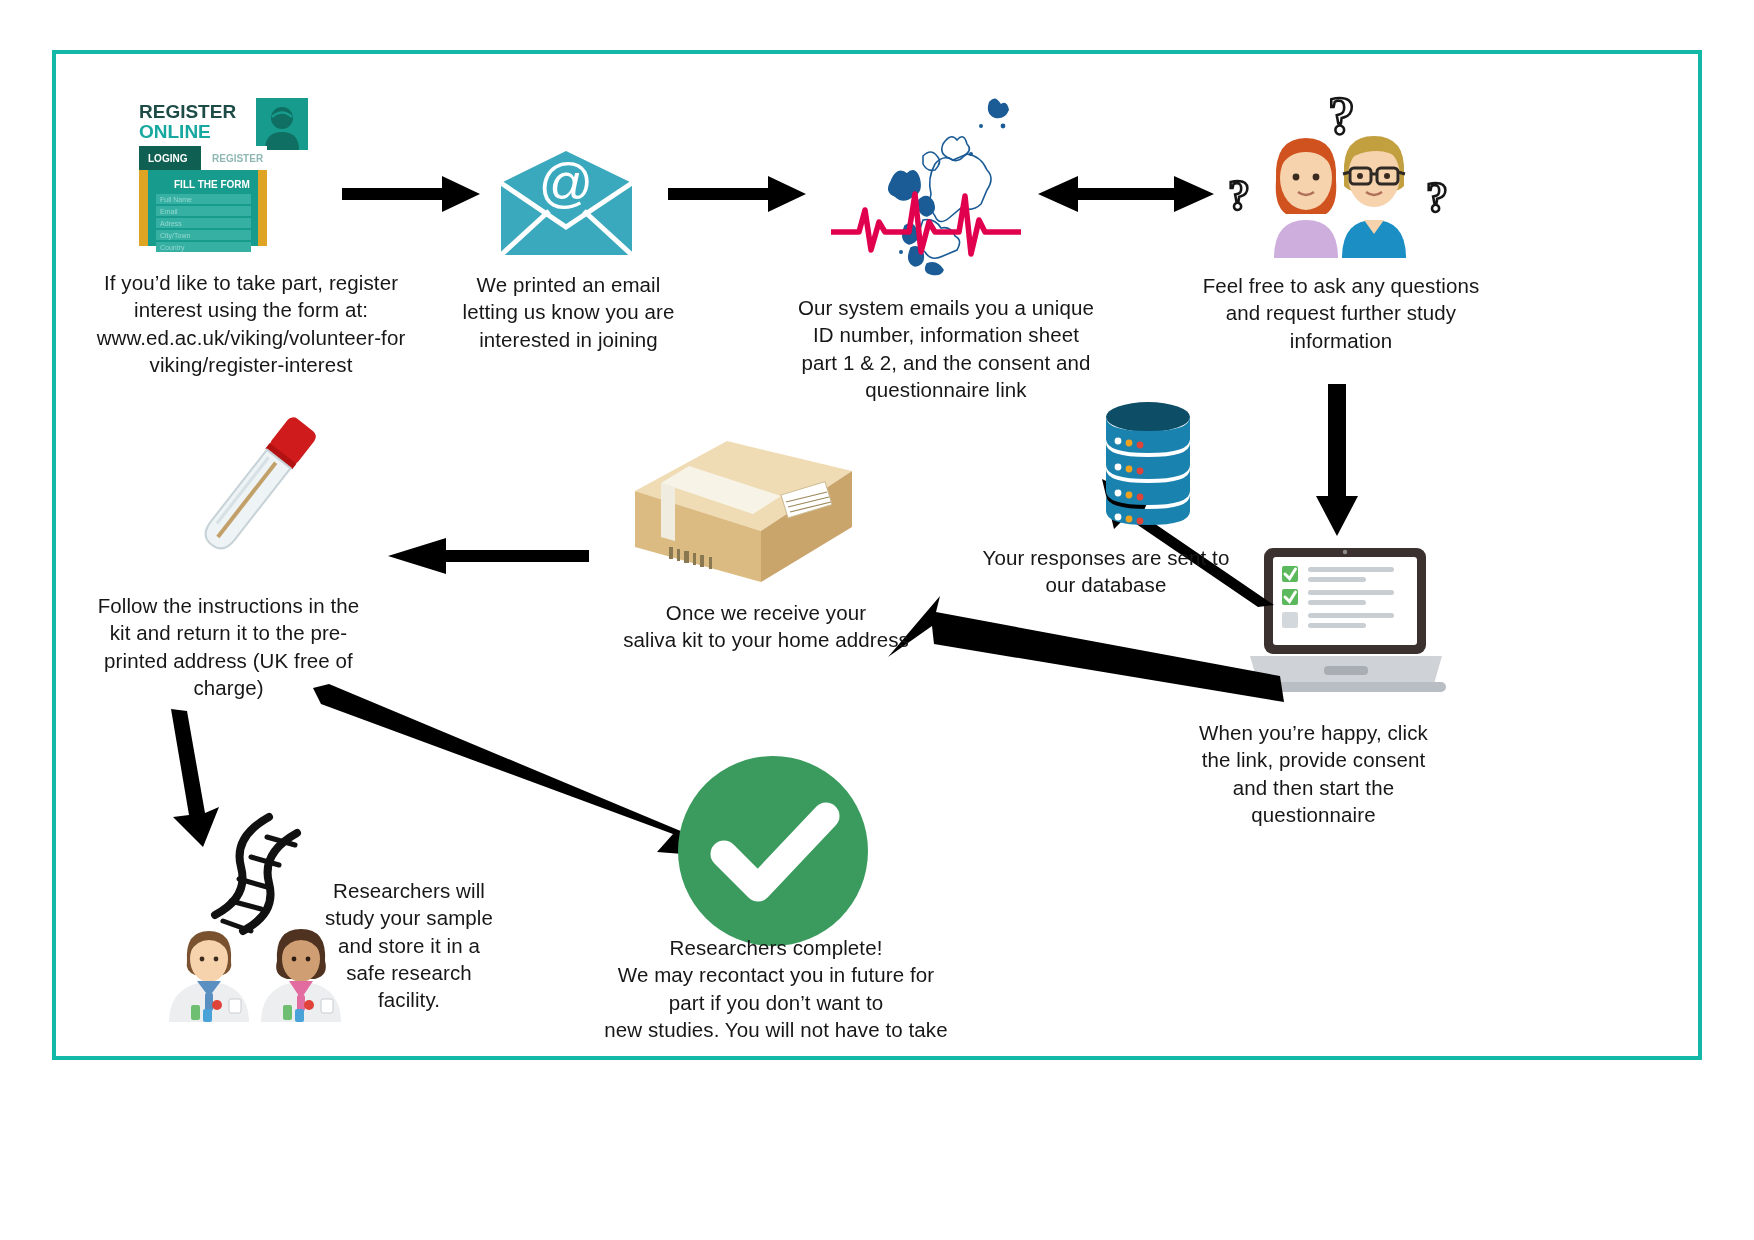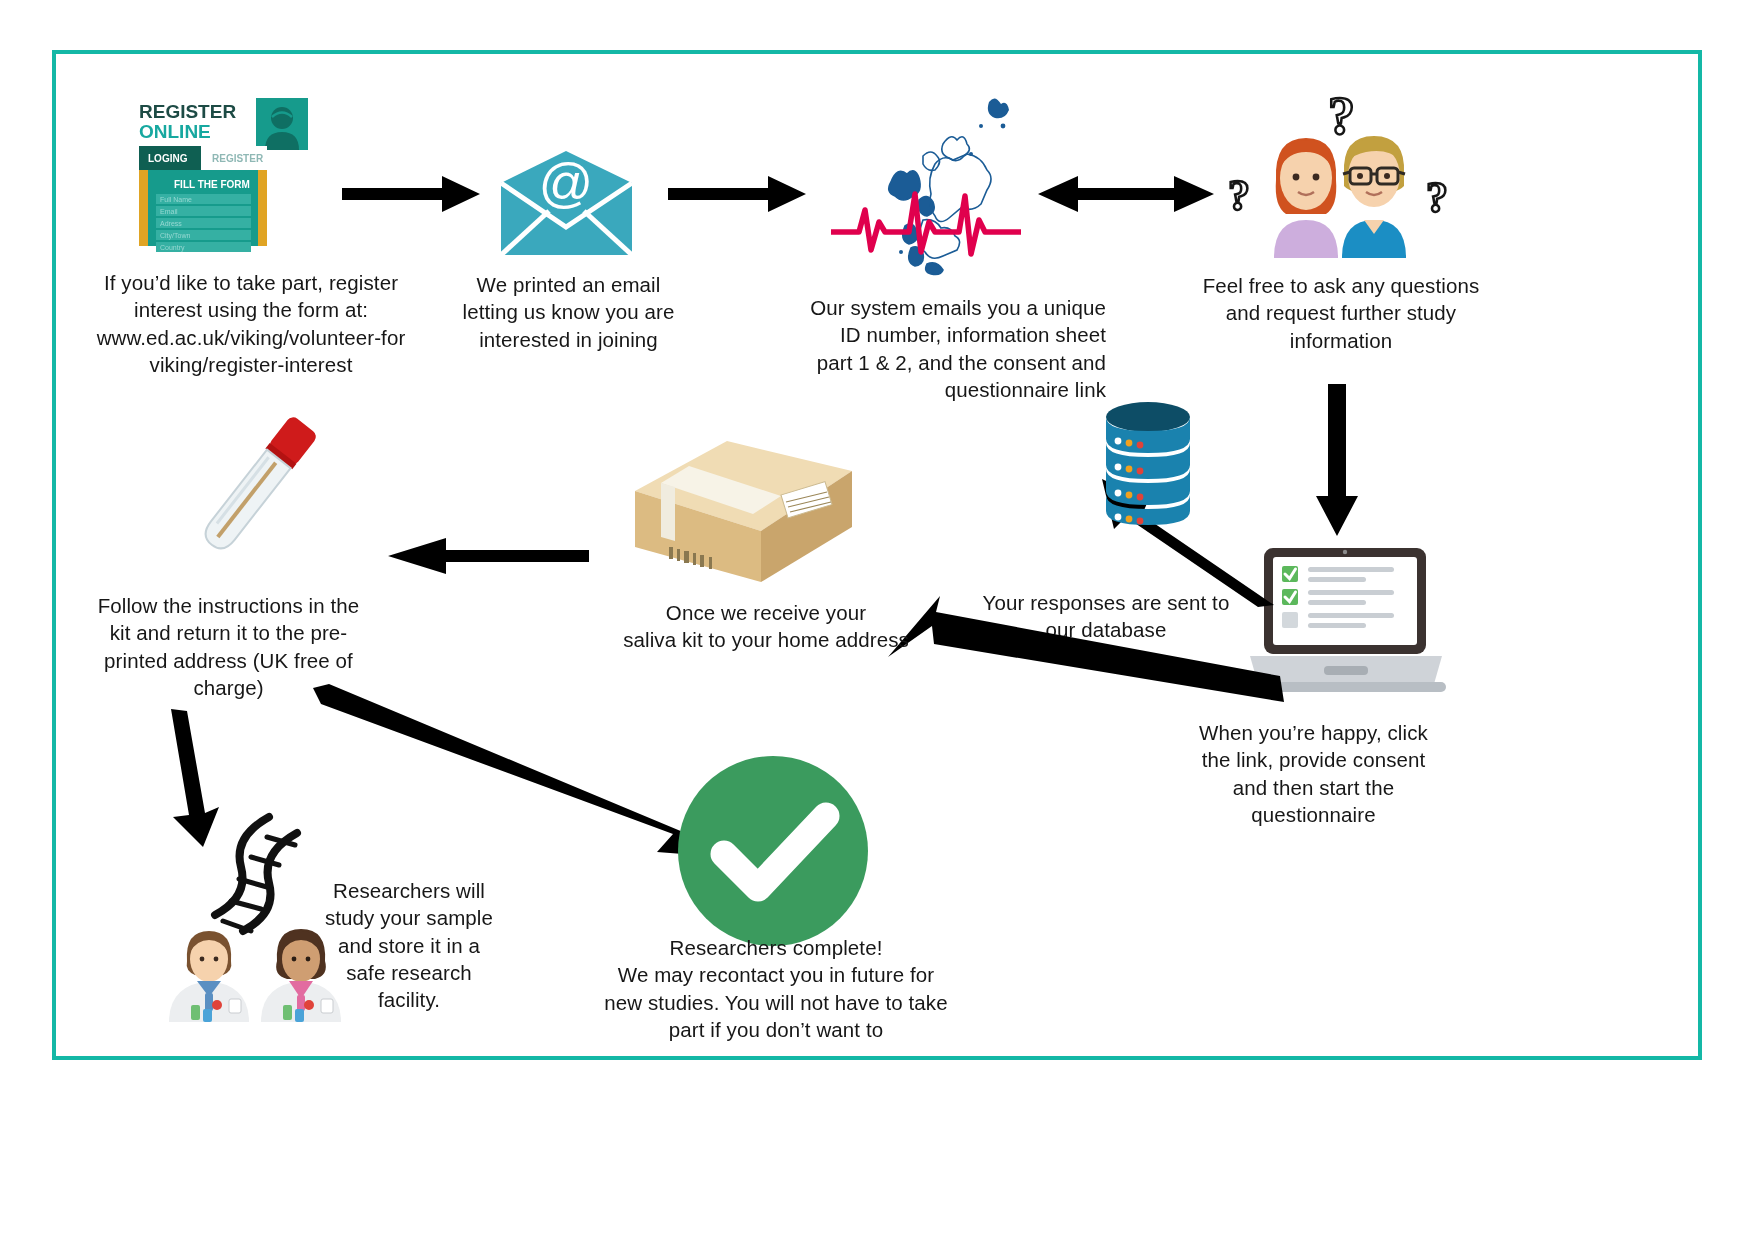--- a/index.html
+++ b/index.html
@@ -96,21 +96,21 @@
         <path d="M158 10 Q164 2 170 12 Q176 8 178 18 Q174 28 164 26 Q154 22 158 10 Z"></path>
         <circle cx="150" cy="34" r="2"></circle>
         <circle cx="172" cy="34" r="2.4"></circle>
         <circle cx="140" cy="62" r="2"></circle>
         <circle cx="86" cy="118" r="2"></circle>
         <circle cx="70" cy="160" r="2"></circle>
       </g>
       <path d="M0 140 H28 L34 118 L40 158 L48 130 L54 140 H78 L84 102 L90 160 L98 130 L104 140 H128 L134 104 L140 162 L148 128 L154 140 H190" fill="none" stroke="#e0004d" stroke-width="5.5" stroke-linejoin="round"></path>
     </svg>
   </div>
-  <div class="cap" style="left:730px;top:240px;width:320px;text-align:right;">
+  <div class="cap" style="left:730px;top:240px;width:320px;">
     <div>Our system emails you a unique</div>
     <div>ID number, information sheet</div>
     <div>part 1 &amp; 2, and the consent and</div>
     <div>questionnaire link</div>
   </div>
 
   <div class="arrow" style="left:980px;top:118px;">
     <svg width="180" height="45" viewBox="0 0 180 45">
       <path d="M42 16 H138 V4 L178 22 L138 40 V28 H42 V40 L2 22 L42 4 Z" fill="#000000"></path>
     </svg>
@@ -219,21 +219,21 @@
           <circle cx="41" cy="72" r="3.4" fill="#e0433a"></circle>
         <circle cx="19" cy="94" r="3.4" fill="#ffffff"></circle>
           <circle cx="30" cy="96" r="3.4" fill="#f0a11e"></circle>
           <circle cx="41" cy="98" r="3.4" fill="#e0433a"></circle>
         <circle cx="19" cy="118" r="3.4" fill="#ffffff"></circle>
           <circle cx="30" cy="120" r="3.4" fill="#f0a11e"></circle>
           <circle cx="41" cy="122" r="3.4" fill="#e0433a"></circle>
       </g>
     </svg>
   </div>
-  <div class="cap" style="left:905px;top:490px;width:290px;margin-top:45px;">
+  <div class="cap" style="left:905px;top:490px;width:290px;">
     <div>Your responses are sent to</div>
     <div>our database</div>
   </div>
 
   <div class="arrow" style="left:830px;top:540px;">
     <svg width="400" height="115" viewBox="0 0 400 115">
       <path d="M2 63 L46 32 L48 50 L398 108 L394 82 L50 18 L54 2 Z" fill="#000000"></path>
     </svg>
   </div>
 
@@ -355,17 +355,17 @@
 
   <div class="art" style="left:620px;top:700px;width:195px;height:195px;">
     <svg width="195" height="195" viewBox="0 0 195 195">
       <circle cx="97" cy="97" r="95" fill="#3b9b5e"></circle>
       <path d="M48 100 L82 134 L150 62" fill="none" stroke="#ffffff" stroke-width="27" stroke-linecap="round" stroke-linejoin="round"></path>
     </svg>
   </div>
   <div class="cap" style="left:530px;top:880px;width:380px;">
     <div>Researchers complete!</div>
     <div>We may recontact you in future for</div>
+    <div>part if you don’t want to</div>
     <div>new studies. You will not have to take</div>
-    <div>part if you don’t want to</div>
   </div>
 
 </div>
 
 </body></html>

